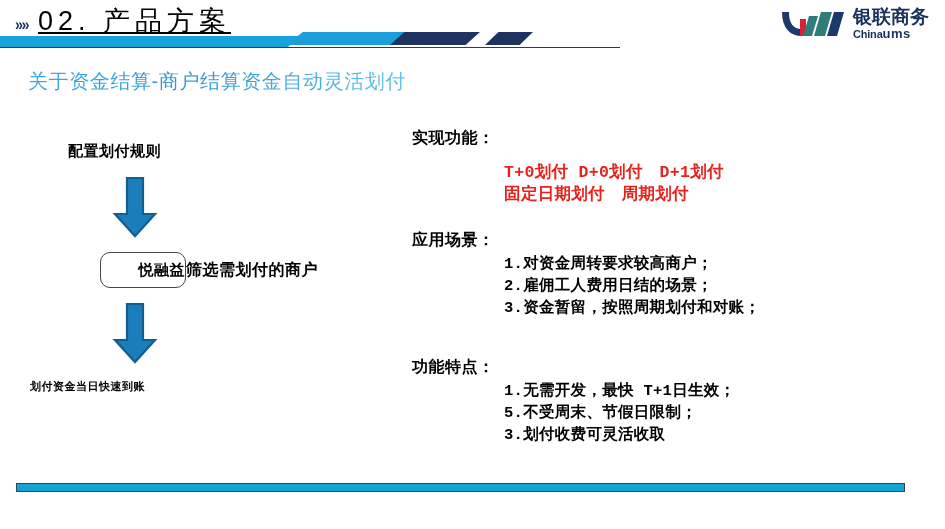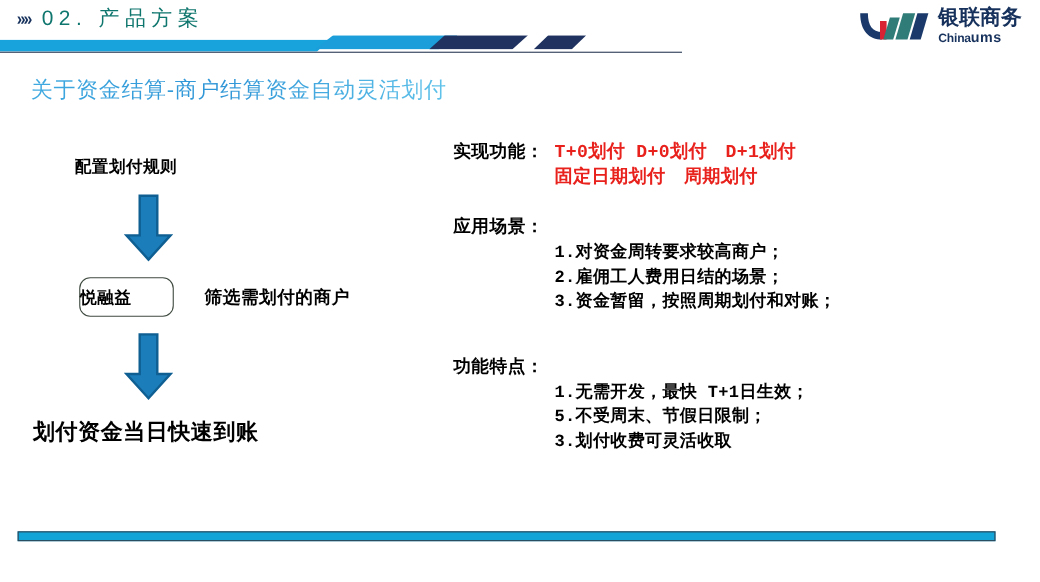--- a/index.html
+++ b/index.html
@@ -32,25 +32,26 @@
   .chev {
     font-size: 17px;
     font-weight: bold;
     color: #16315c;
     letter-spacing: -2px;
     transform: scaleX(0.85);
     margin-right: 9px;
     line-height: 1;
   }
   .header-title-text {
-    font-size: 19px;
+    font-size: 27px;
     letter-spacing: 5px;
-    color: #0f766e;
+    color: #000000;
     line-height: 1;
     font-weight: 400;
+    text-decoration: underline;
   }
 
   
   .band-wrap {
     position: absolute;
     left: 0; top: 30px;
     width: 945px; height: 24px;
   }
   .band-light {
     position: absolute;
@@ -136,39 +137,39 @@
 
   .flow-label {
     position: absolute;
     font-weight: bold;
     font-size: 15px;
     letter-spacing: 0.5px;
     white-space: nowrap;
     color: #000;
   }
   .flow-top { left: 68px; top: 142px; }
-  .flow-bottom { left: 30px; top: 379px; font-size: 20px; }
+  .flow-bottom { left: 30px; top: 379px; font-size: 11px; }
 
   .arrow {
     position: absolute;
     width: 46px; height: 62px;
   }
   .arrow-1 { left: 112px; top: 176px; }
   .arrow-2 { left: 112px; top: 302px; }
 
   .pill {
     position: absolute;
-    left: 72px; top: 252px;
+    left: 100px; top: 252px;
     width: 86px; height: 36px;
     border: 1.6px solid #3f4a40;
     border-radius: 10px;
     background: #ffffff;
     display: flex;
     align-items: center;
-    justify-content: flex-start;
+    justify-content: flex-end;
     box-sizing: border-box;
   }
   .pill-text {
     font-weight: bold;
     font-size: 15px;
     letter-spacing: 0.5px;
     color: #000;
   }
   .pill-side {
     position: absolute;
@@ -187,20 +188,21 @@
     font-weight: bold;
     font-size: 16px;
     letter-spacing: 0.5px;
     white-space: nowrap;
     display: inline-block;
     vertical-align: top;
   }
   .inline-rows {
     display: inline-block;
     vertical-align: top;
+    margin-top: 34px;
   }
   .red {
     color: #e8211c;
     font-weight: bold;
     font-size: 16.5px;
     letter-spacing: 0.3px;
     white-space: nowrap;
     line-height: 1.32;
   }
   .bullets {

